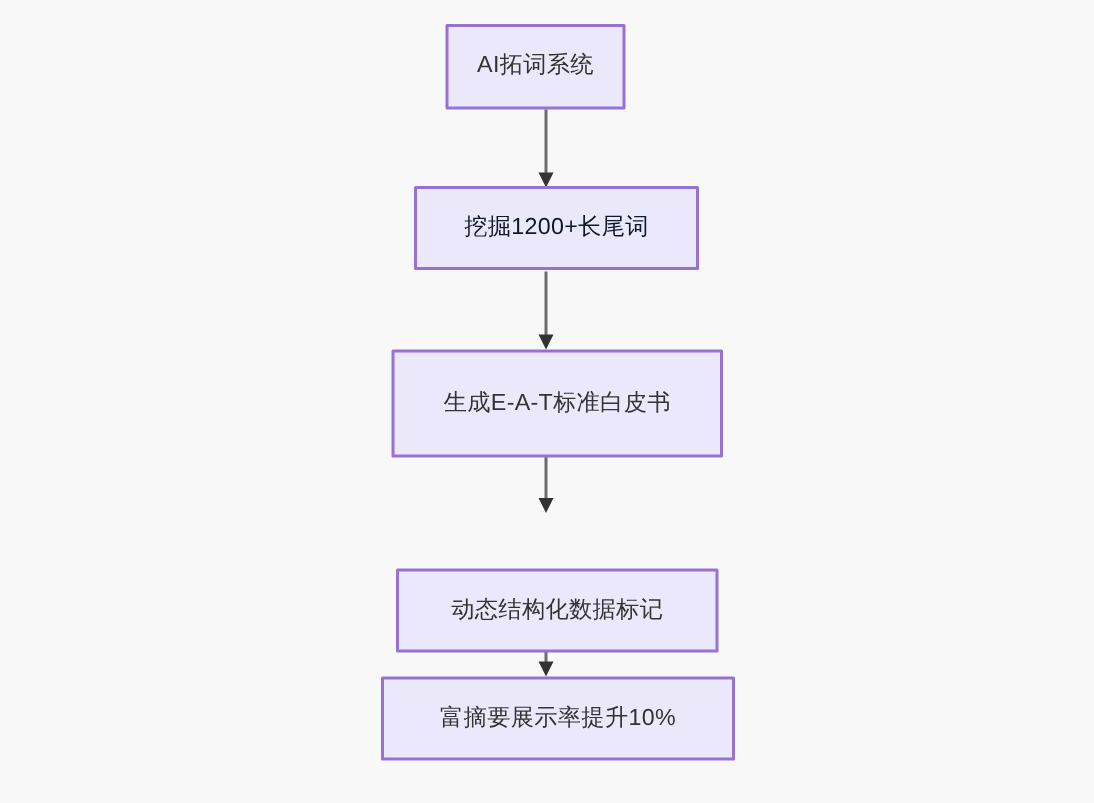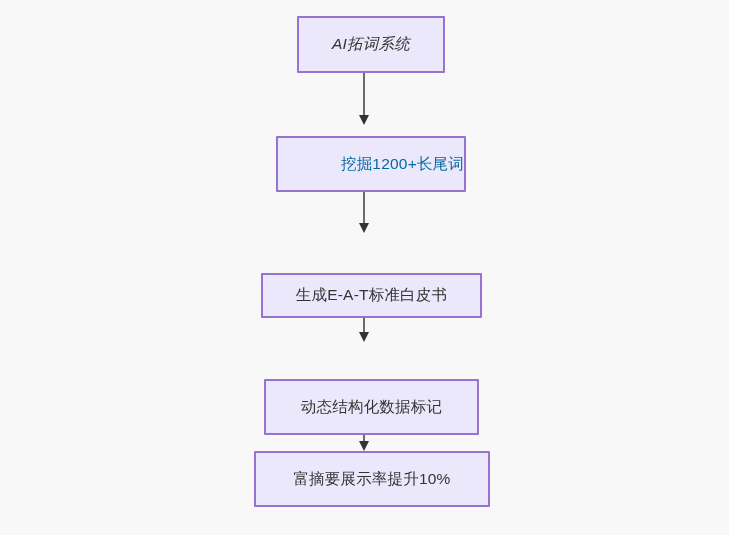--- a/index.html
+++ b/index.html
@@ -65,27 +65,27 @@
         <line x1="7" y1="0" x2="7" y2="44" stroke="#6b6b6b" stroke-width="2"></line>
         <polygon points="7,53 2,43 12,43" fill="#333333"></polygon>
       </svg>
     </div>
     <div class="edge" style="left: 357px; top: 398px; height: 53px;">
       <svg width="14" height="53" viewBox="0 0 14 53">
         <line x1="7" y1="0" x2="7" y2="44" stroke="#6b6b6b" stroke-width="2"></line>
         <polygon points="7,53 2,43 12,43" fill="#333333"></polygon>
       </svg>
     </div>
-    <div class="node" style="left: 297px; top: 16px; width: 148px; height: 57px; background: rgb(235, 232, 251); border-color: rgb(150, 115, 211); color: rgb(51, 51, 51); font-style: italic;">
+    <div class="node" style="left: 297px; top: 16px; width: 120px; height: 57px; background: rgb(235, 232, 251); border-color: rgb(150, 115, 211); color: rgb(51, 51, 51);">
       <span>AI拓词系统</span>
     </div>
-    <div class="node" style="left: 276px; top: 136px; width: 190px; height: 56px; background: rgb(235, 232, 251); border-color: rgb(150, 115, 211); color: #0369a1; justify-content: flex-end;">
+    <div class="node" style="left: 276px; top: 124px; width: 190px; height: 56px; background: rgb(235, 232, 251); border-color: rgb(150, 115, 211); color: #0f172a;">
       <span>挖掘1200+长尾词</span>
     </div>
-    <div class="node" style="left: 261px; top: 233px; width: 221px; height: 45px; background: rgb(235, 232, 251); border-color: rgb(150, 115, 211); color: rgb(51, 51, 51); margin-top: 40px;">
+    <div class="node" style="left: 261px; top: 233px; width: 221px; height: 72px; background: rgb(235, 232, 251); border-color: rgb(150, 115, 211); color: rgb(51, 51, 51);">
       <span>生成E-A-T标准白皮书</span>
     </div>
     <div class="node" style="left: 264px; top: 342px; width: 215px; height: 56px; background: rgb(235, 232, 251); border-color: rgb(150, 115, 211); color: rgb(51, 51, 51); margin-top: 37px;">
       <span>动态结构化数据标记</span>
     </div>
     <div class="node" style="left: 254px; top: 451px; width: 236px; height: 56px; background: rgb(235, 232, 251); border-color: rgb(150, 115, 211); color: rgb(51, 51, 51);">
       <span>富摘要展示率提升10%</span>
     </div>
   </div>
 

